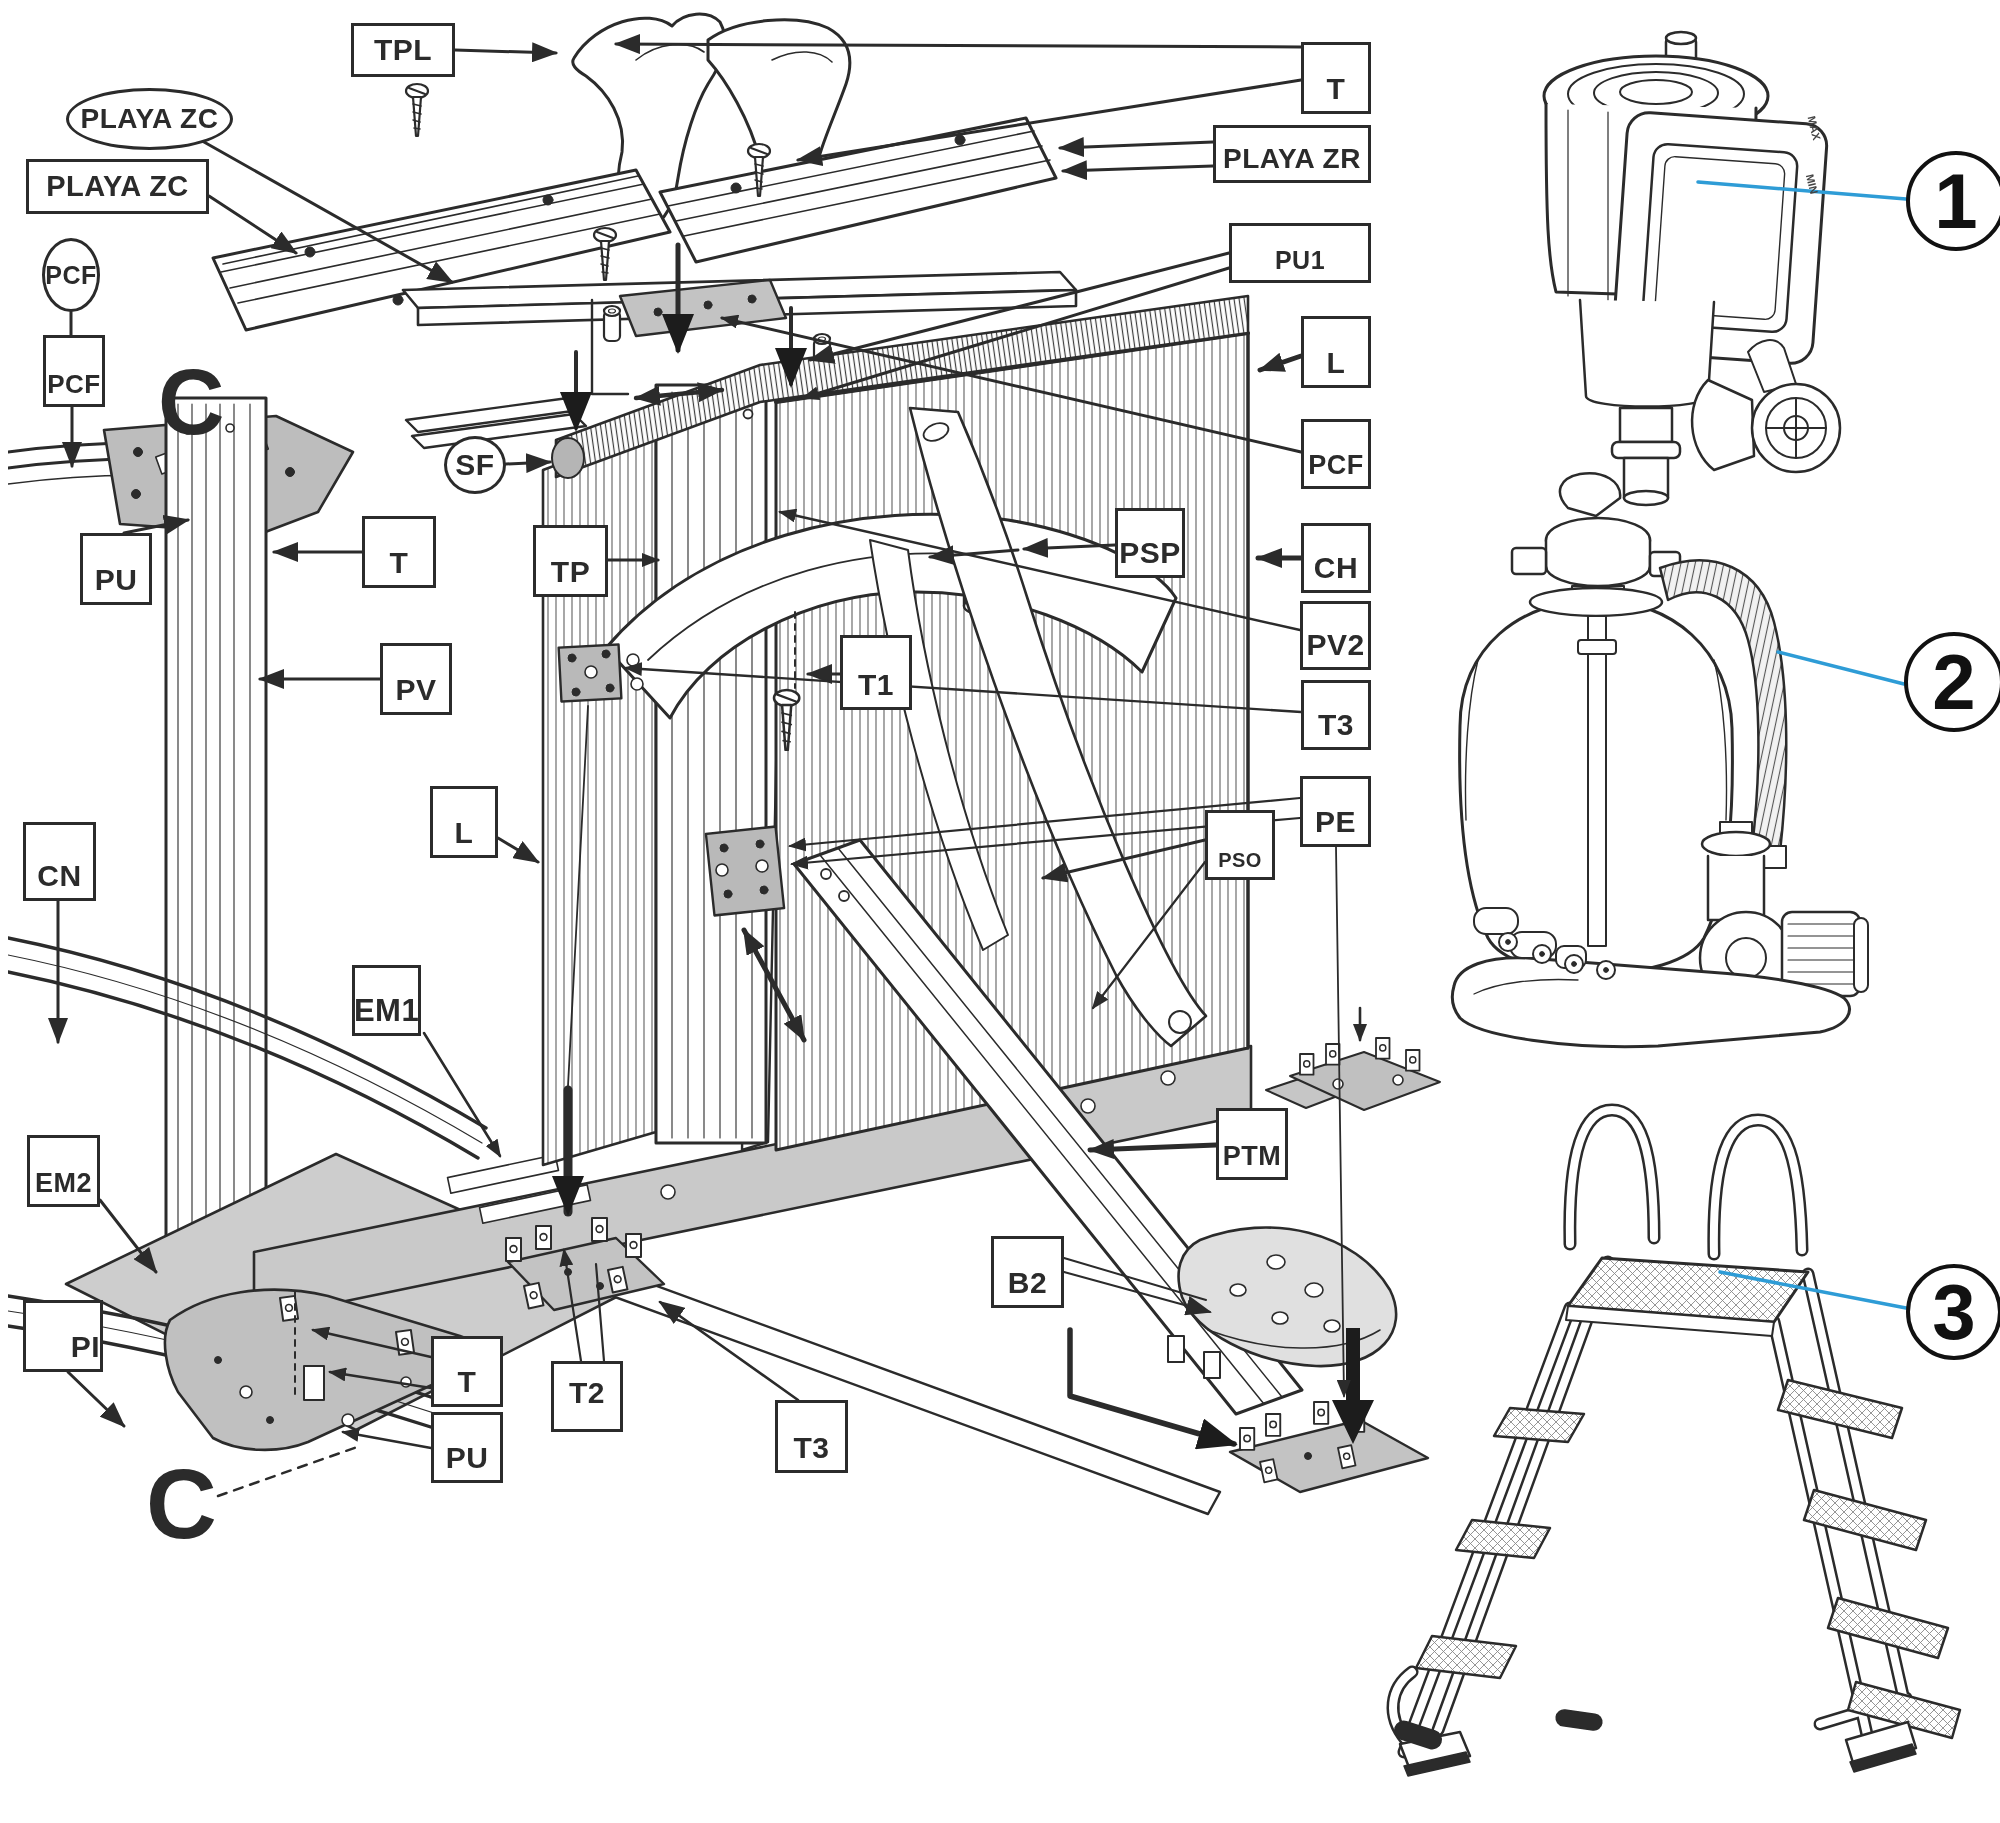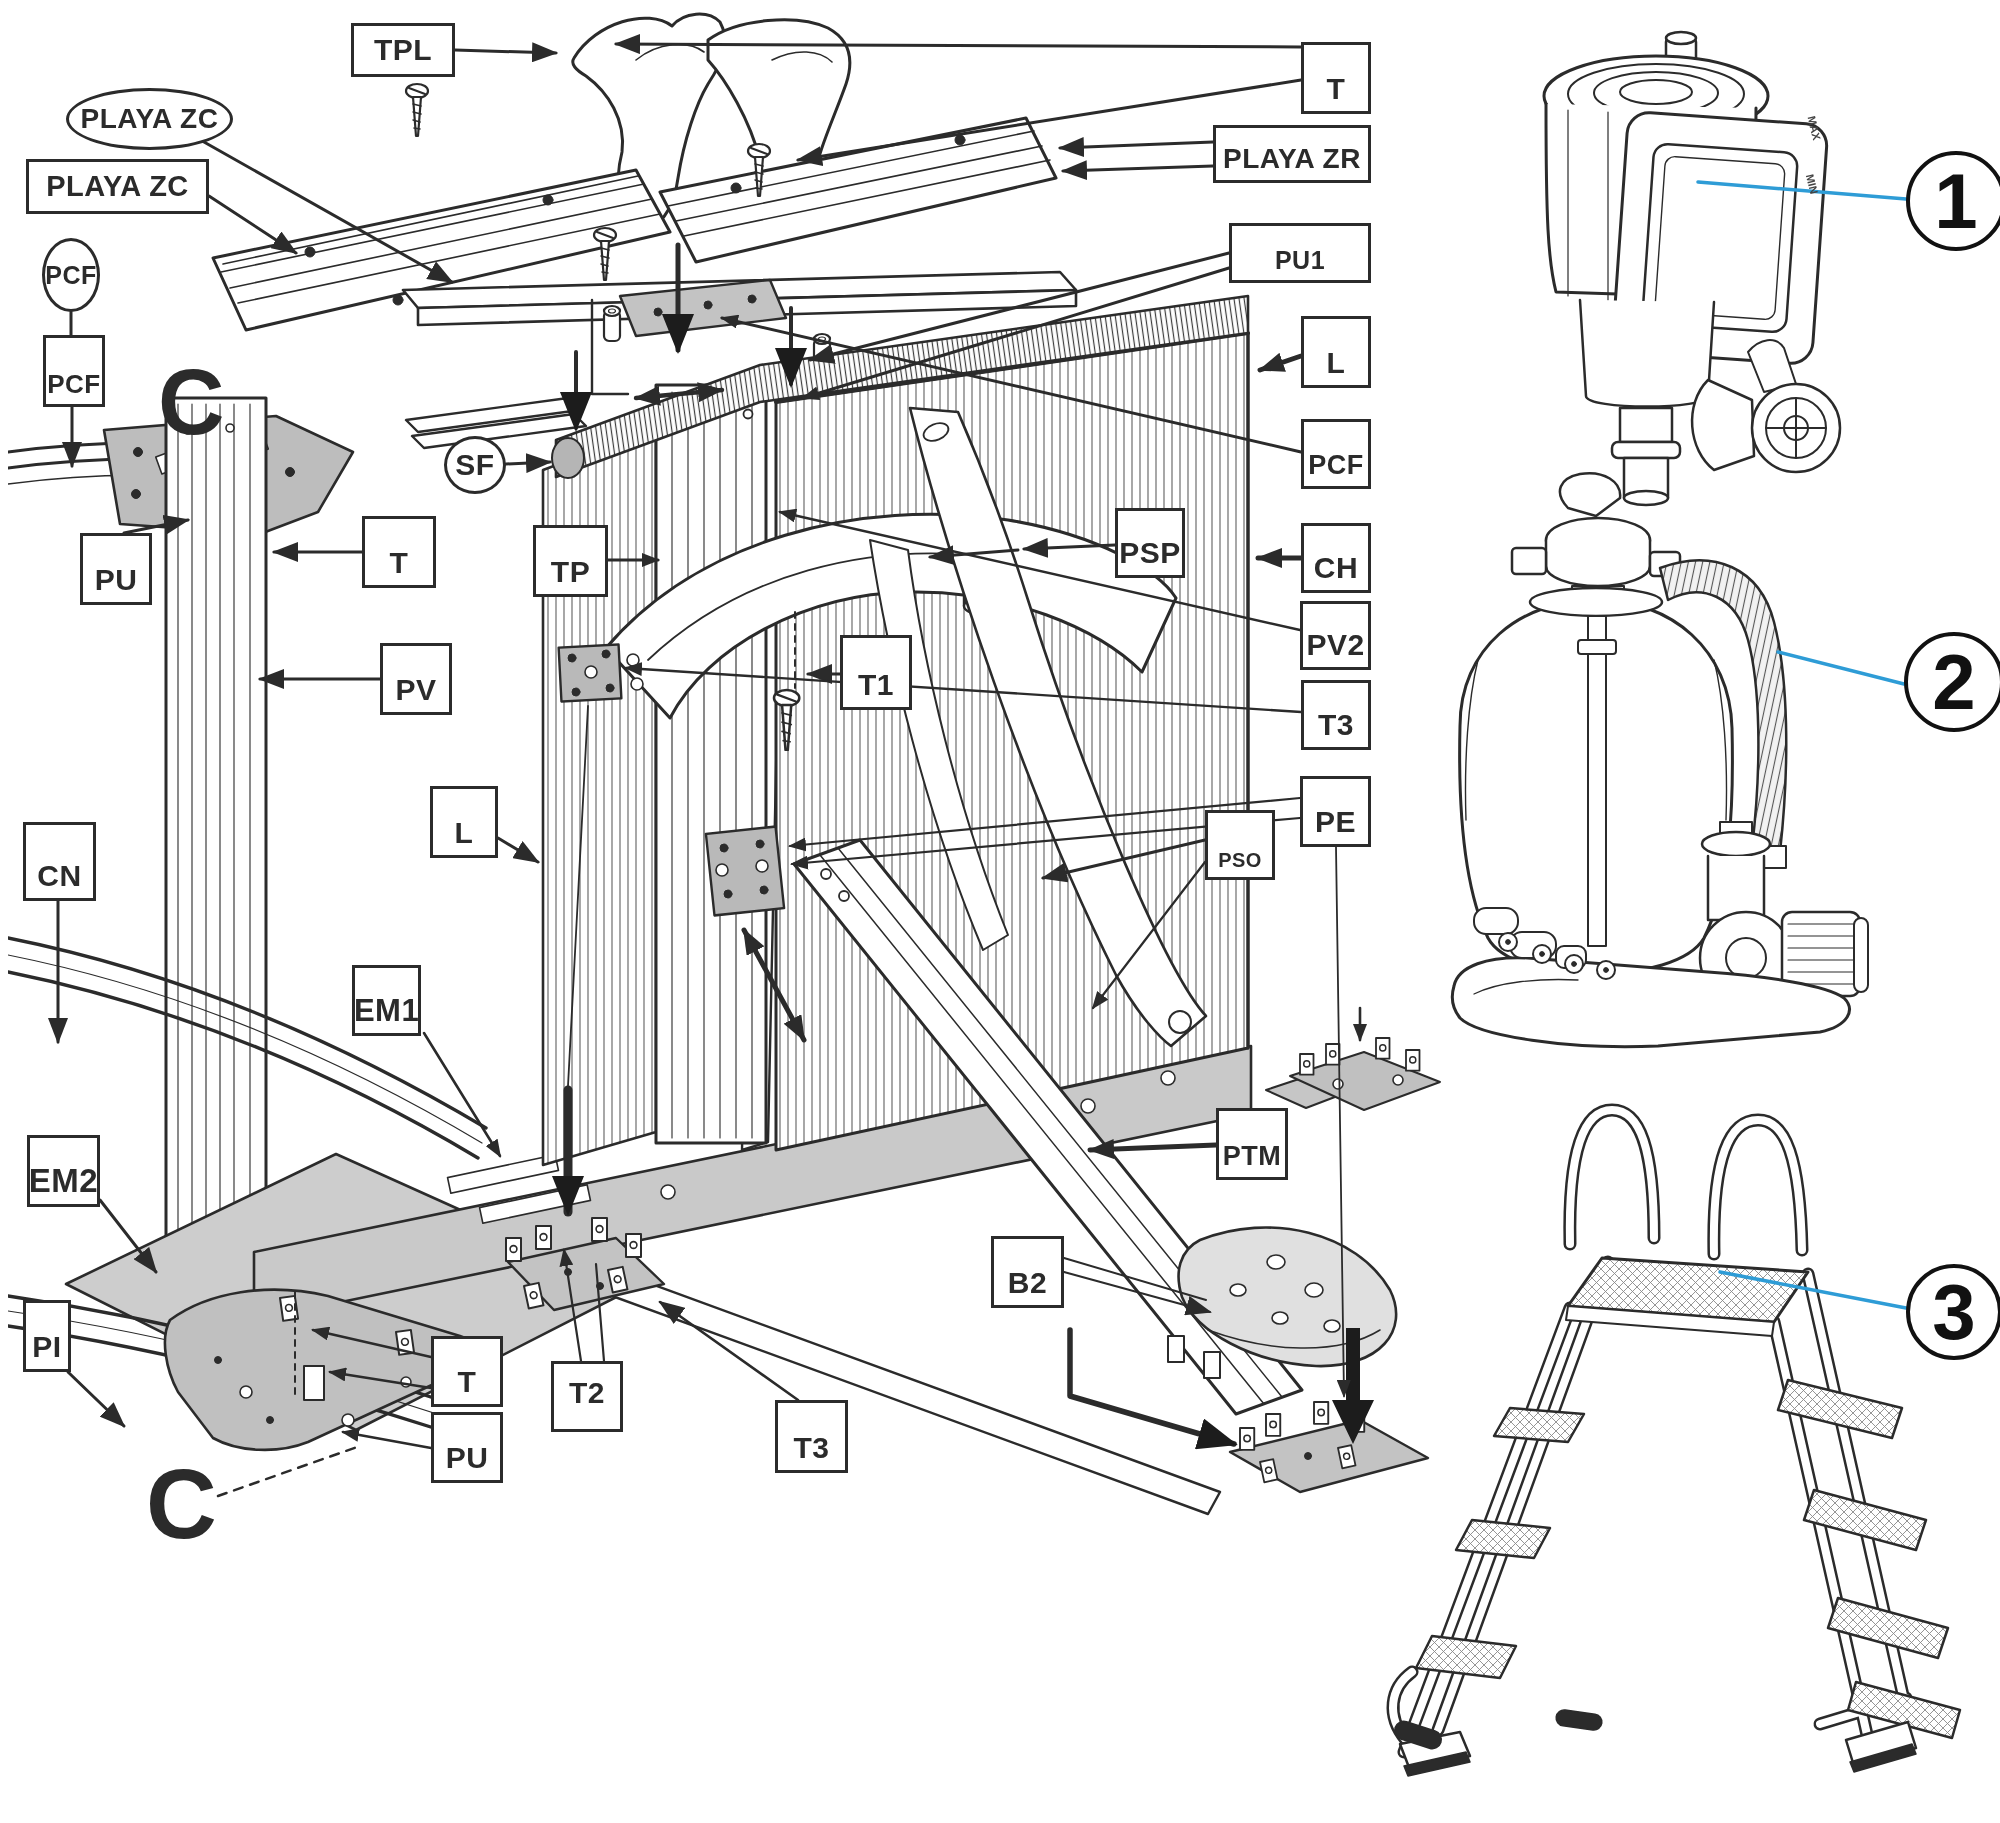--- a/index.html
+++ b/index.html
@@ -536,27 +536,27 @@
     </div>
 <div class="lbl" style="left:15px;top:822px;width:73px;height:79px;">
       <span>CN</span>
     </div>
 <div class="lbl" style="left:344px;top:965px;width:69px;height:71px;font-size:31px;">
       <span>EM1</span>
     </div>
 <div class="lbl" style="left:1208px;top:1108px;width:72px;height:72px;font-size:27px;">
       <span>PTM</span>
     </div>
-<div class="lbl" style="left:19px;top:1135px;width:73px;height:72px;font-size:33px;">
+<div class="lbl" style="left:19px;top:1135px;width:73px;height:72px;font-size:27px;">
       <span>EM2</span>
     </div>
 <div class="lbl" style="left:983px;top:1236px;width:73px;height:72px;">
       <span>B2</span>
     </div>
-<div class="lbl" style="left:15px;top:1300px;width:48px;height:72px;">
+<div class="lbl" style="left:15px;top:1300px;width:80px;height:72px;justify-content:flex-end;">
       <span>PI</span>
     </div>
 <div class="lbl" style="left:423px;top:1336px;width:72px;height:71px;">
       <span>T</span>
     </div>
 <div class="lbl" style="left:543px;top:1361px;width:72px;height:71px;align-items:center;">
       <span>T2</span>
     </div>
 <div class="lbl" style="left:423px;top:1412px;width:72px;height:71px;">
       <span>PU</span>

